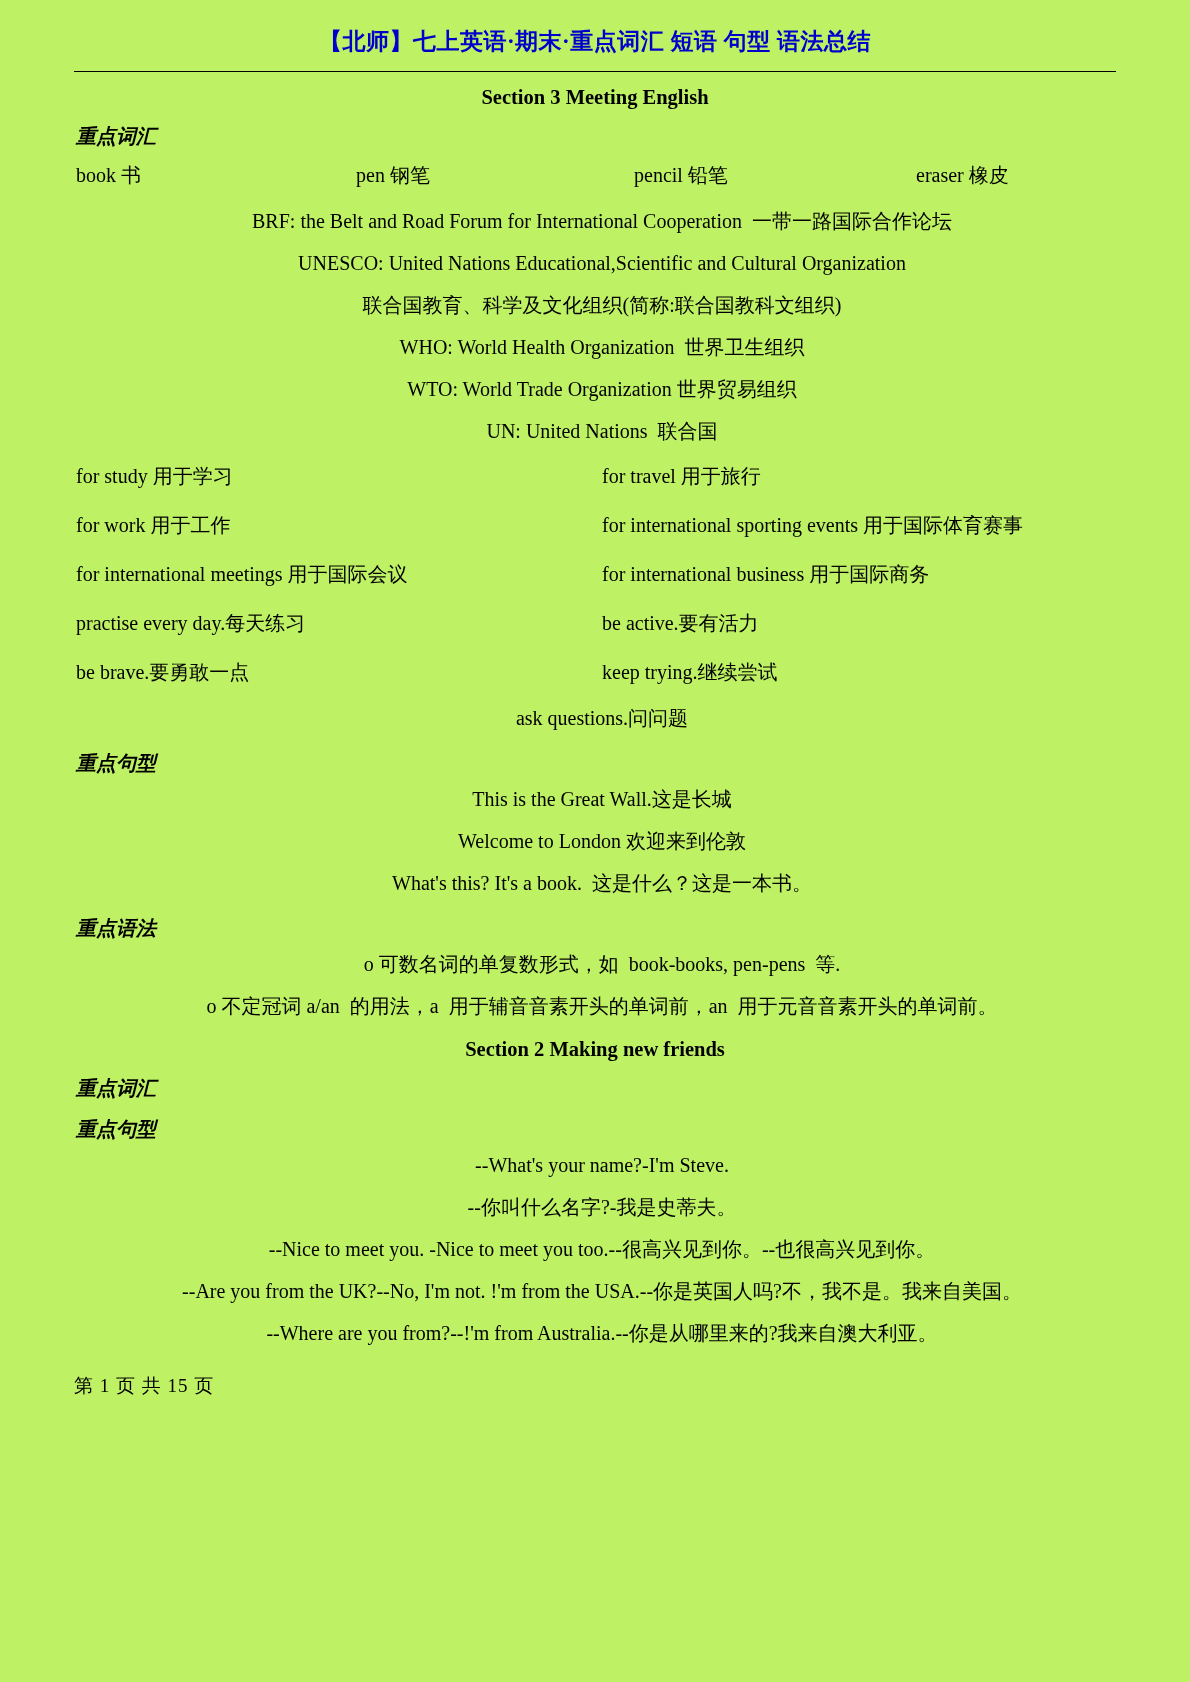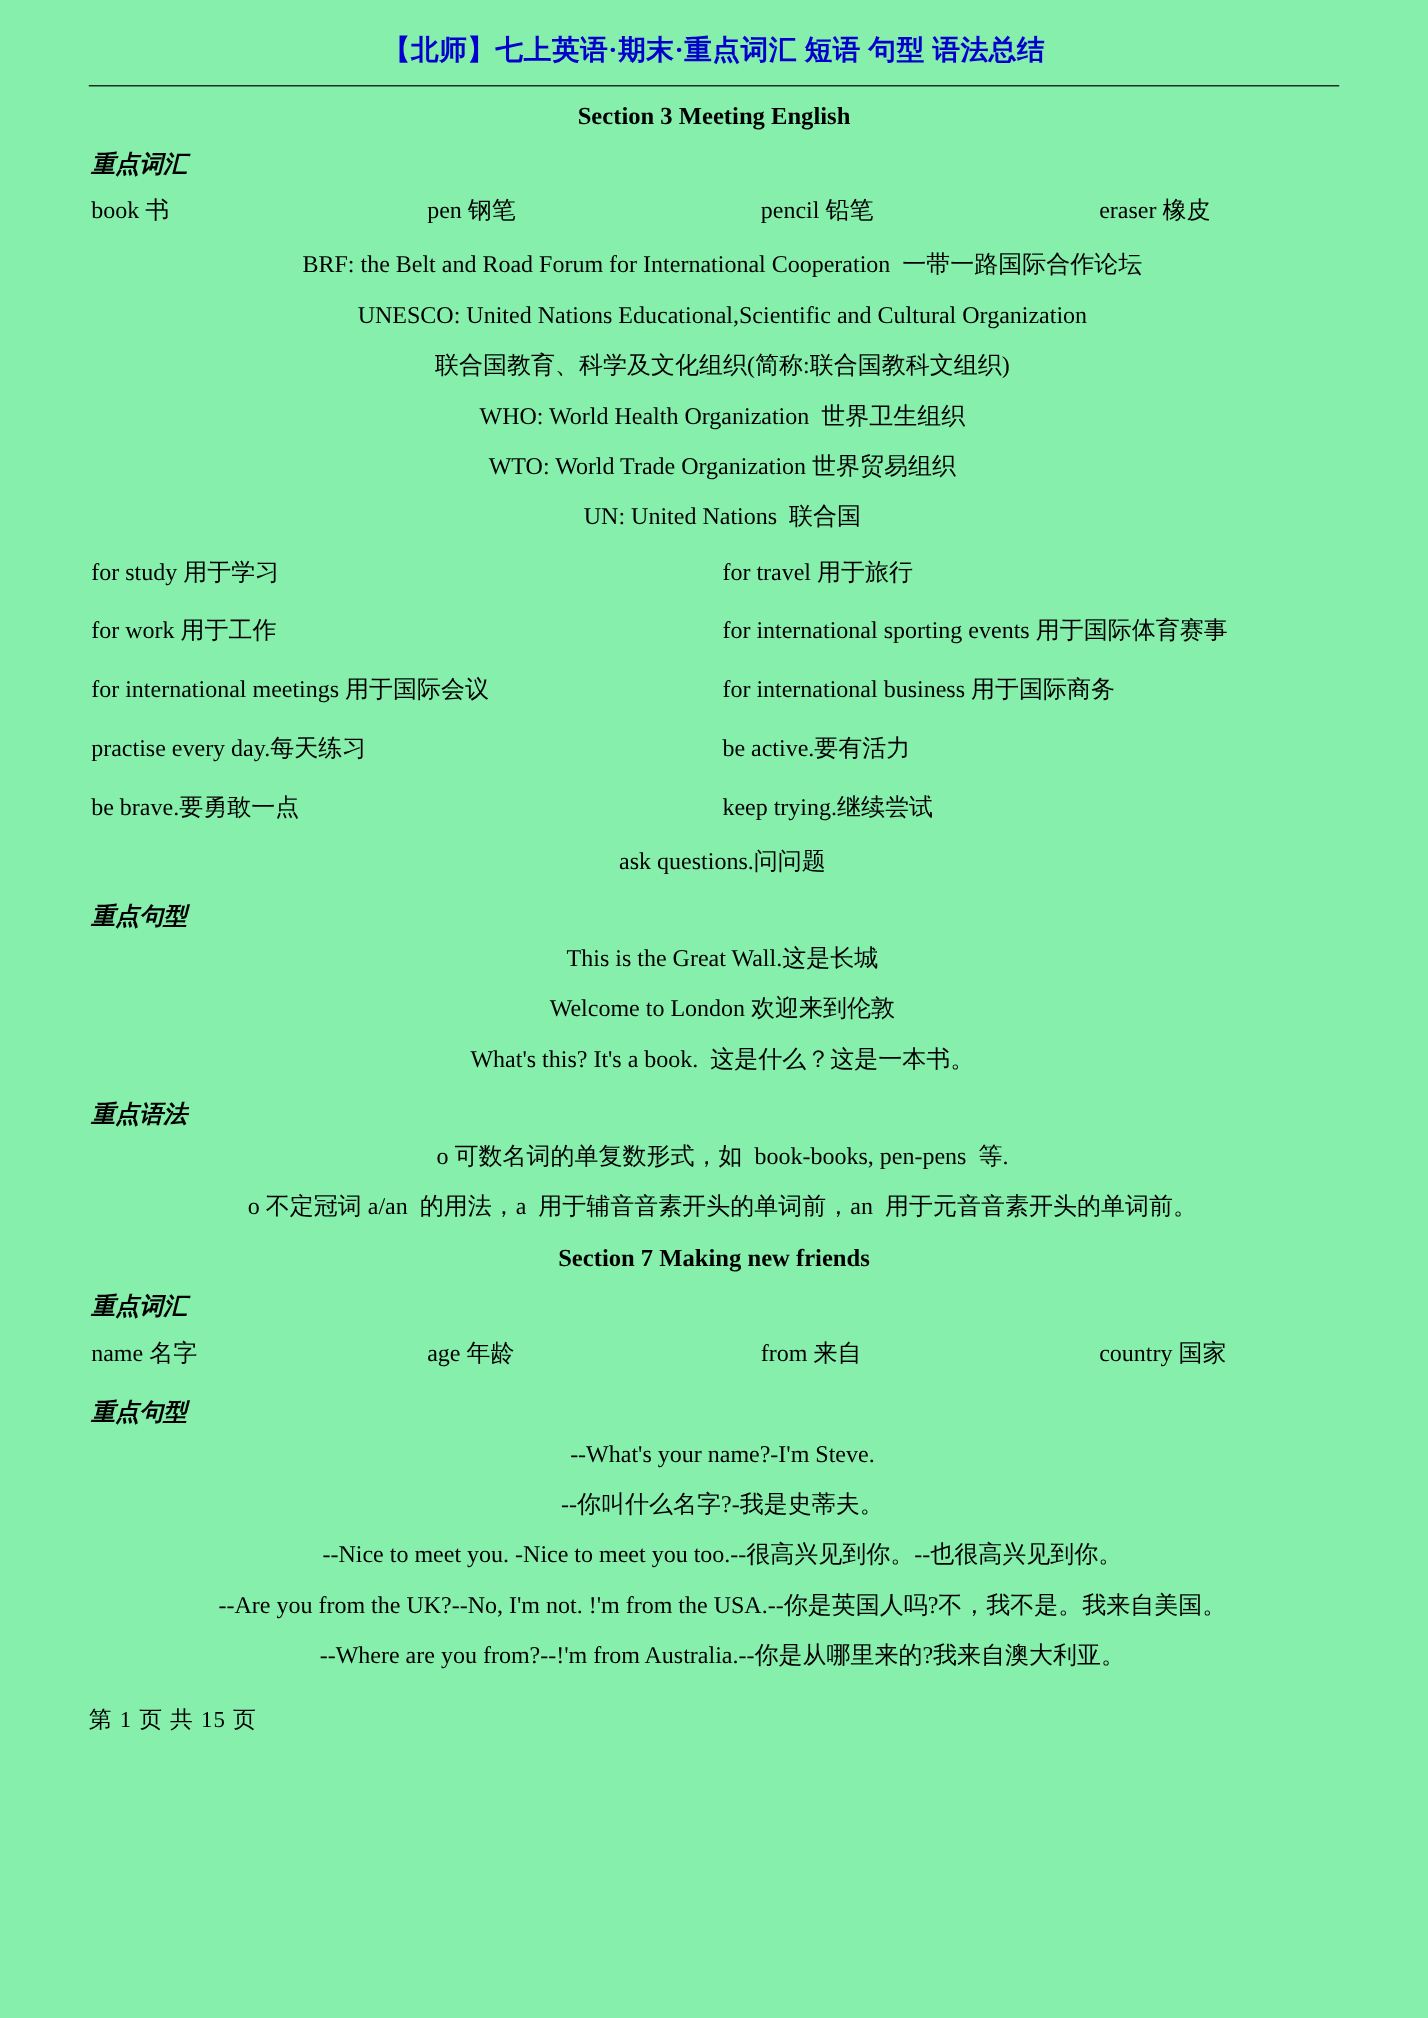--- a/index.html
+++ b/index.html
@@ -10,21 +10,21 @@
   body {
     font-family: "Liberation Serif", "DejaVu Serif", serif;
     color: #000000;
   }
   .page {
     width: 1190px;
     min-height: 1682px;
     box-sizing: border-box;
     padding: 26px 74px 20px 74px;
     position: relative;
-    background: #86efac;
+    background: #bef264;
   }
   .doc-title {
     text-align: center;
     color: #0000cc;
     font-weight: bold;
     font-size: 23px;
     letter-spacing: 0.5px;
     padding-bottom: 14px;
   }
   .title-rule {
@@ -128,29 +128,23 @@
 
   <div class="sub-head">重点句型</div>
   <div class="line">This is the Great Wall.这是长城</div>
   <div class="line">Welcome to London 欢迎来到伦敦</div>
   <div class="line">What's this? It's a book.  这是什么？这是一本书。</div>
 
   <div class="sub-head">重点语法</div>
   <div class="line">o 可数名词的单复数形式，如  book-books, pen-pens  等.</div>
   <div class="line">o 不定冠词 a/an  的用法，a  用于辅音音素开头的单词前，an  用于元音音素开头的单词前。</div>
 
-  <div class="section-head">Section 7 Making new friends</div>
+  <div class="section-head">Section 2 Making new friends</div>
 
   <div class="sub-head">重点词汇</div>
-  <div class="grid4">
-    <span>name  名字</span>
-    <span>age  年龄</span>
-    <span>from  来自</span>
-    <span>country  国家</span>
-  </div>
 
   <div class="sub-head">重点句型</div>
   <div class="line">--What's your name?-I'm Steve.</div>
   <div class="line">--你叫什么名字?-我是史蒂夫。</div>
   <div class="line">--Nice to meet you. -Nice to meet you too.--很高兴见到你。--也很高兴见到你。</div>
   <div class="line">--Are you from the UK?--No, I'm not. !'m from the USA.--你是英国人吗?不，我不是。我来自美国。</div>
   <div class="line">--Where are you from?--!'m from Australia.--你是从哪里来的?我来自澳大利亚。</div>
 
   <div class="footer">第 1 页 共 15 页</div>
 </div>

